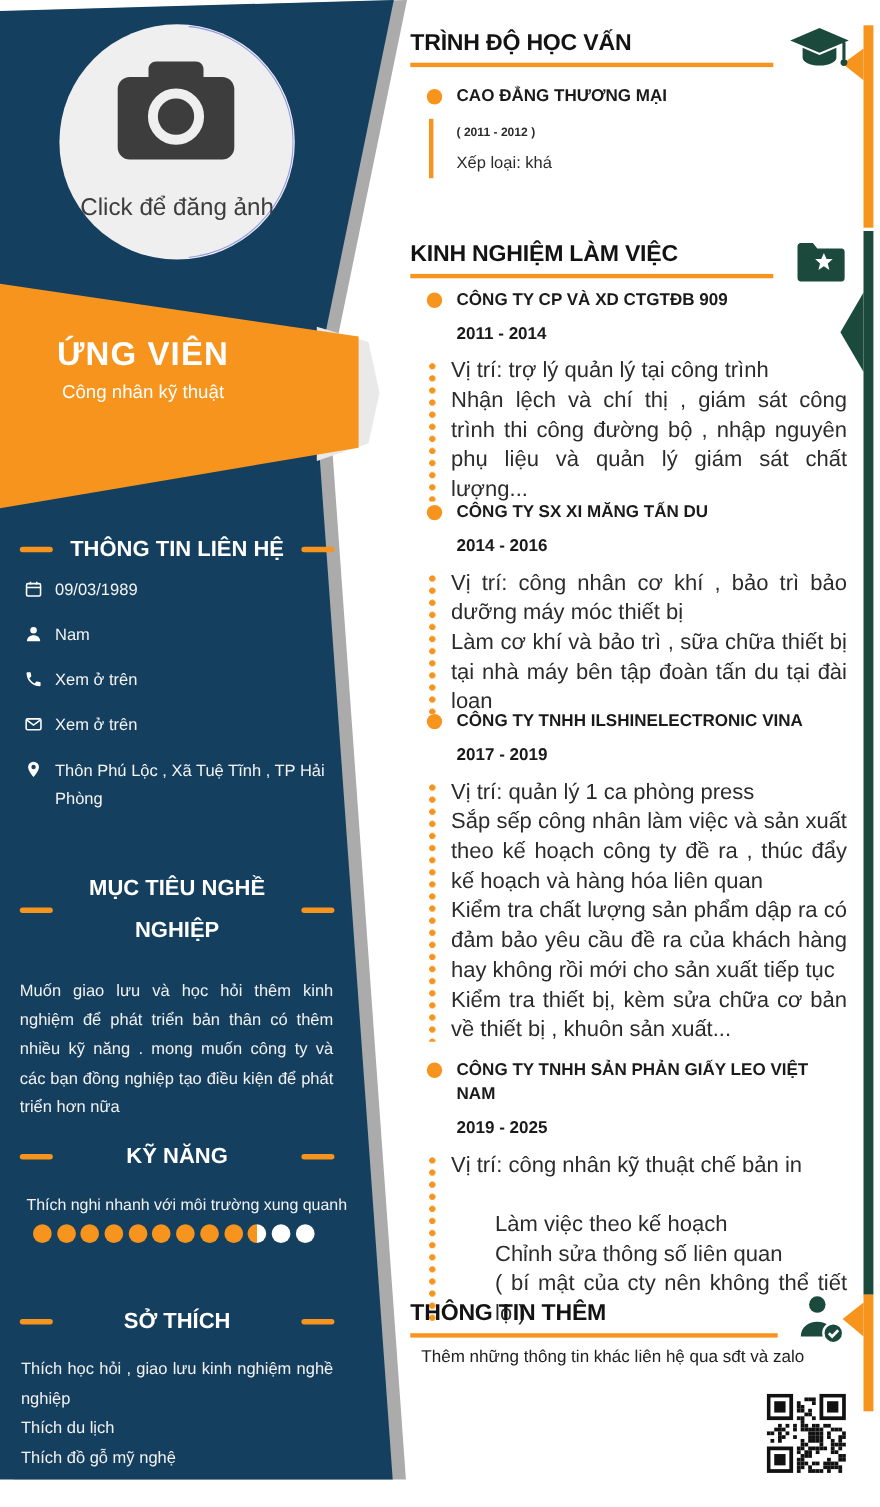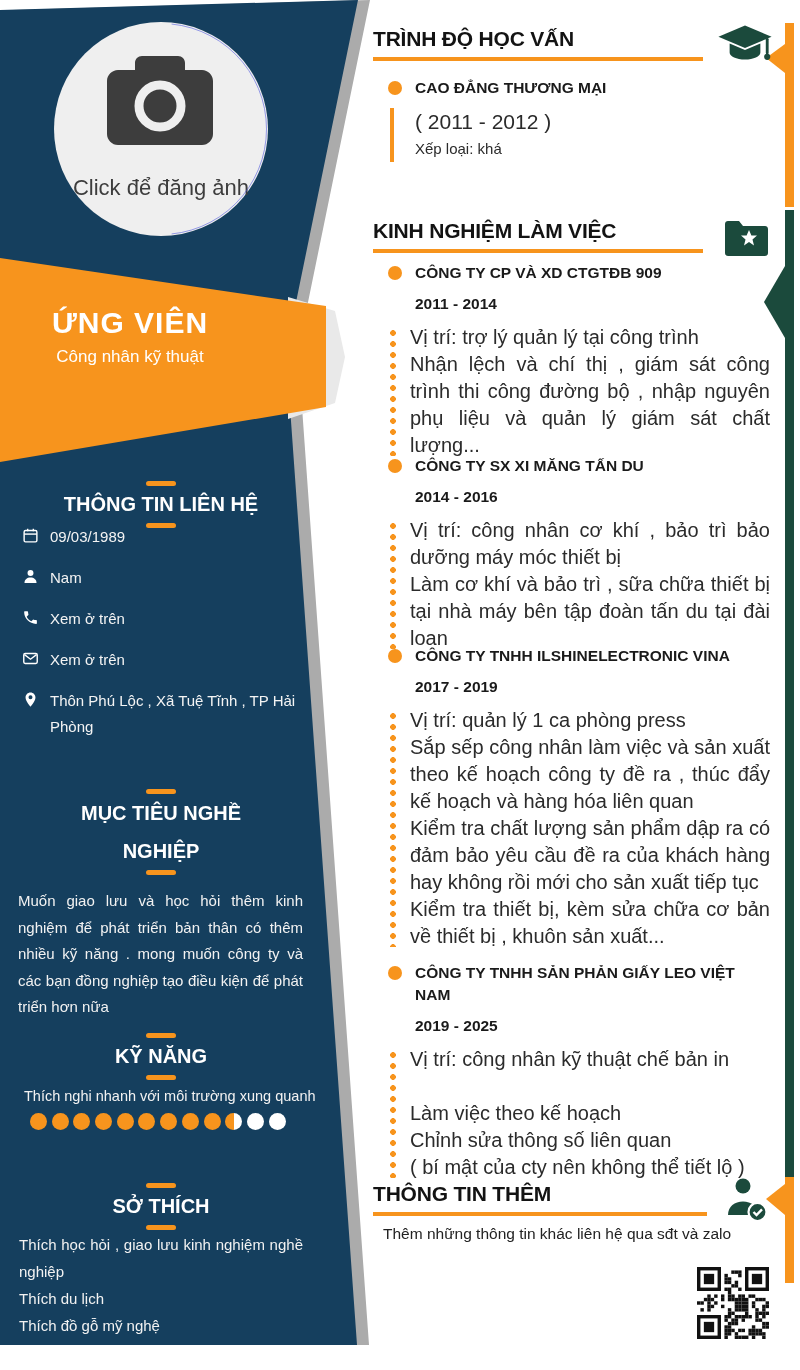--- a/index.html
+++ b/index.html
@@ -11,21 +11,21 @@
   #bg{position:absolute;left:0;top:0;width:800px;height:1370px;z-index:0;}
   
   .abs{position:absolute;}
   #photo{left:54px;top:22px;width:214px;height:214px;border-radius:50%;background:#efefef;z-index:3;cursor:pointer;}
   #photo::after{content:"";position:absolute;inset:1px;border-radius:50%;border:1px solid rgba(70,80,220,.55);clip-path:inset(0 0 0 55%);}
   #photo .cam{position:absolute;left:50px;top:30px;}
   #photo .photo-label{position:absolute;left:0;right:0;top:153px;text-align:center;font-size:22px;color:#3d3d3d;}
   #banner-text{left:0;top:306px;width:260px;text-align:center;color:#fff;z-index:4;}
   #banner-text .bt1{font-size:30px;font-weight:bold;letter-spacing:1px;line-height:34px;}
   #banner-text .bt2{font-size:17px;margin-top:7px;}
-  .side-head{left:0;top:0;width:322px;display:flex;align-items:center;padding:0 18px;z-index:3;color:#fff;flex-direction:column;}
+  .side-head{left:0;top:0;width:322px;display:flex;align-items:center;padding:0 18px;z-index:3;color:#fff;}
   .side-head .dash{width:30px;height:5px;background:#f7941d;border-radius:2.5px;flex:0 0 auto;}
   .side-head .sh-txt{flex:1;text-align:center;font-size:20px;font-weight:bold;line-height:37px;}
   .contact-list{left:22px;top:524px;width:300px;z-index:3;color:#f4f4f4;}
   .c-row{display:flex;min-height:41px;align-items:flex-start;}
   .c-row .cic{flex:0 0 17px;margin-top:3px;}
   .c-row .ctx{margin-left:11px;font-size:15px;line-height:26px;}
   .side-par{color:#f2f2f2;font-size:15px;line-height:26.5px;text-align:justify;z-index:3;}
   .dots{left:30px;top:1113px;display:flex;gap:4.7px;z-index:3;}
   .dot{width:17px;height:17px;border-radius:50%;}
   .dot.f{background:#f7941d;}
@@ -35,29 +35,29 @@
   .hobby-list .hb{text-align:justify;}
   
   .msec{position:absolute;left:373px;width:397px;z-index:3;}
   .msec h2{margin:0;font-size:21px;line-height:26px;font-weight:bold;color:#131313;letter-spacing:-0.2px;}
   .m-underline{width:330px;height:4px;background:#f7941d;margin-top:5px;}
   .sec-icon{position:absolute;top:-4px;right:-4px;}
   .bullet-row{position:relative;padding-left:42px;font-size:15.5px;font-weight:bold;color:#1a1a1a;line-height:22px;}
   .bullet-row::before{content:"";position:absolute;left:15px;top:4px;width:14px;height:14px;border-radius:50%;background:#f7941d;}
   .edu-entry{margin-top:16px;}
   .edu-body{margin-left:17px;margin-top:9px;border-left:4px solid #f7941d;padding-left:21px;font-size:15px;line-height:27px;}
-  .edu-years{font-weight:normal;font-size:21px;}
+  .edu-years{font-weight:bold;font-size:11px;}
   .job{position:absolute;left:0;width:397px;}
   .job-years{margin-top:9px;padding-left:42px;font-weight:bold;font-size:15.5px;line-height:22px;color:#1a1a1a;}
   .job-desc{position:relative;margin-left:17px;margin-top:9px;padding-left:20px;}
   .job-desc::before{content:"";position:absolute;left:0;top:5px;bottom:3px;width:6px;
      background-image:radial-gradient(circle at 3px 4px,#f7941d 2.6px,rgba(0,0,0,0) 3.1px);
      background-size:6px 11px;background-repeat:repeat-y;}
   .job-desc p{margin:0;font-size:20px;line-height:27px;text-align:justify;color:#2b2b2b;}
-  .job.gap .job-details{margin-top:27px;}
+  .job.gap .job-details{margin-top:27px;margin-left:40px;}
   .more-text{margin-top:9px;padding-left:10px;font-size:15.5px;color:#222;}
   #qr{position:absolute;left:697px;top:1267px;width:72px;height:72px;z-index:3;}
 </style>
 </head>
 <body>
 
 <div id="page">
 
   <svg id="bg" width="800" height="1370" viewBox="0 0 800 1370">
 

